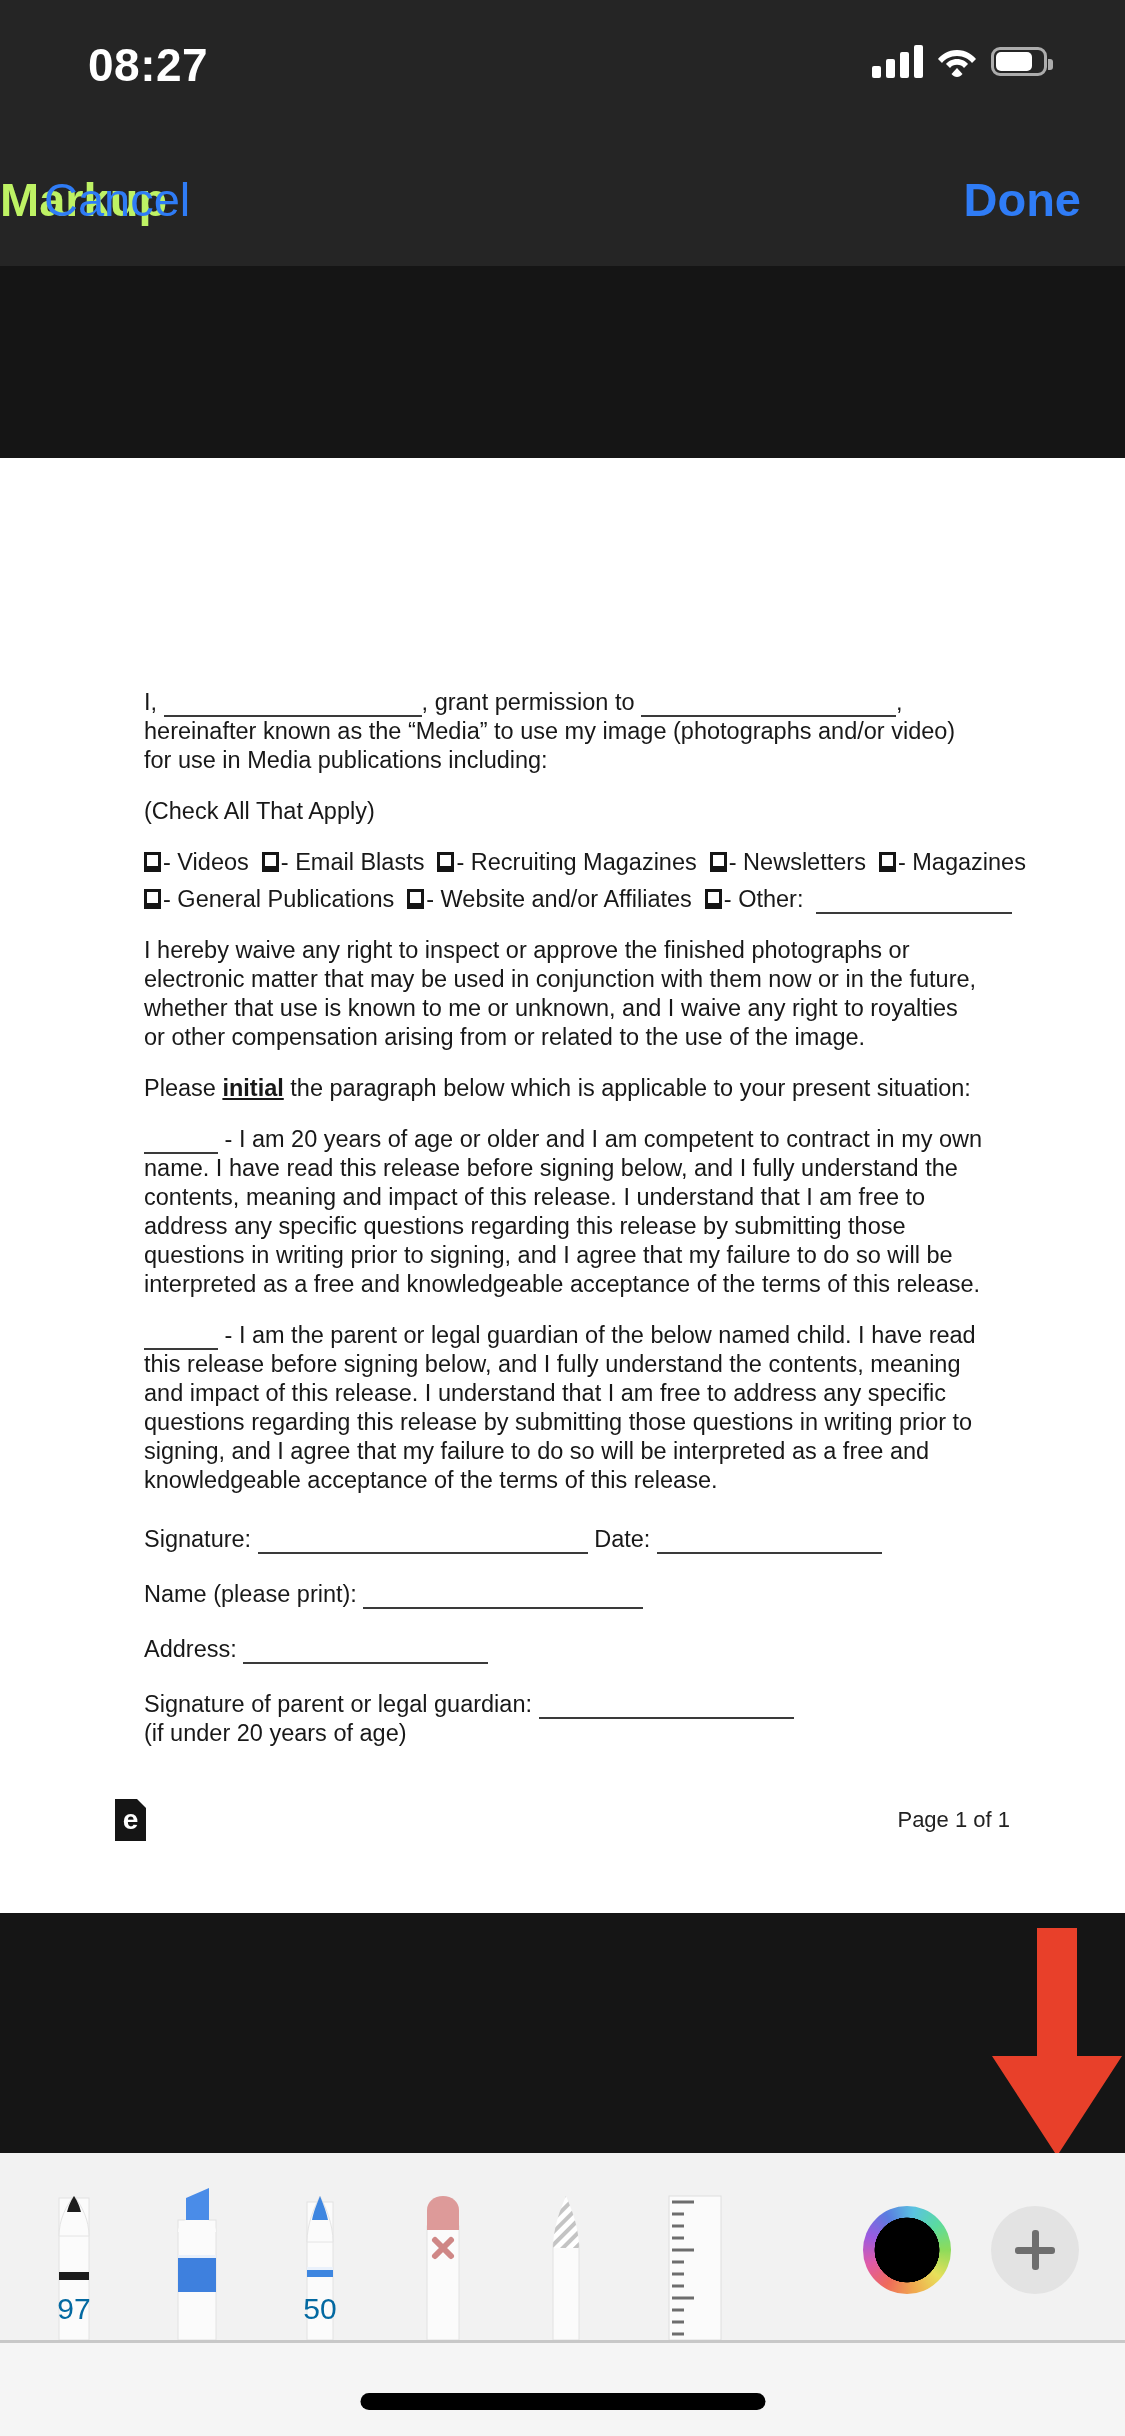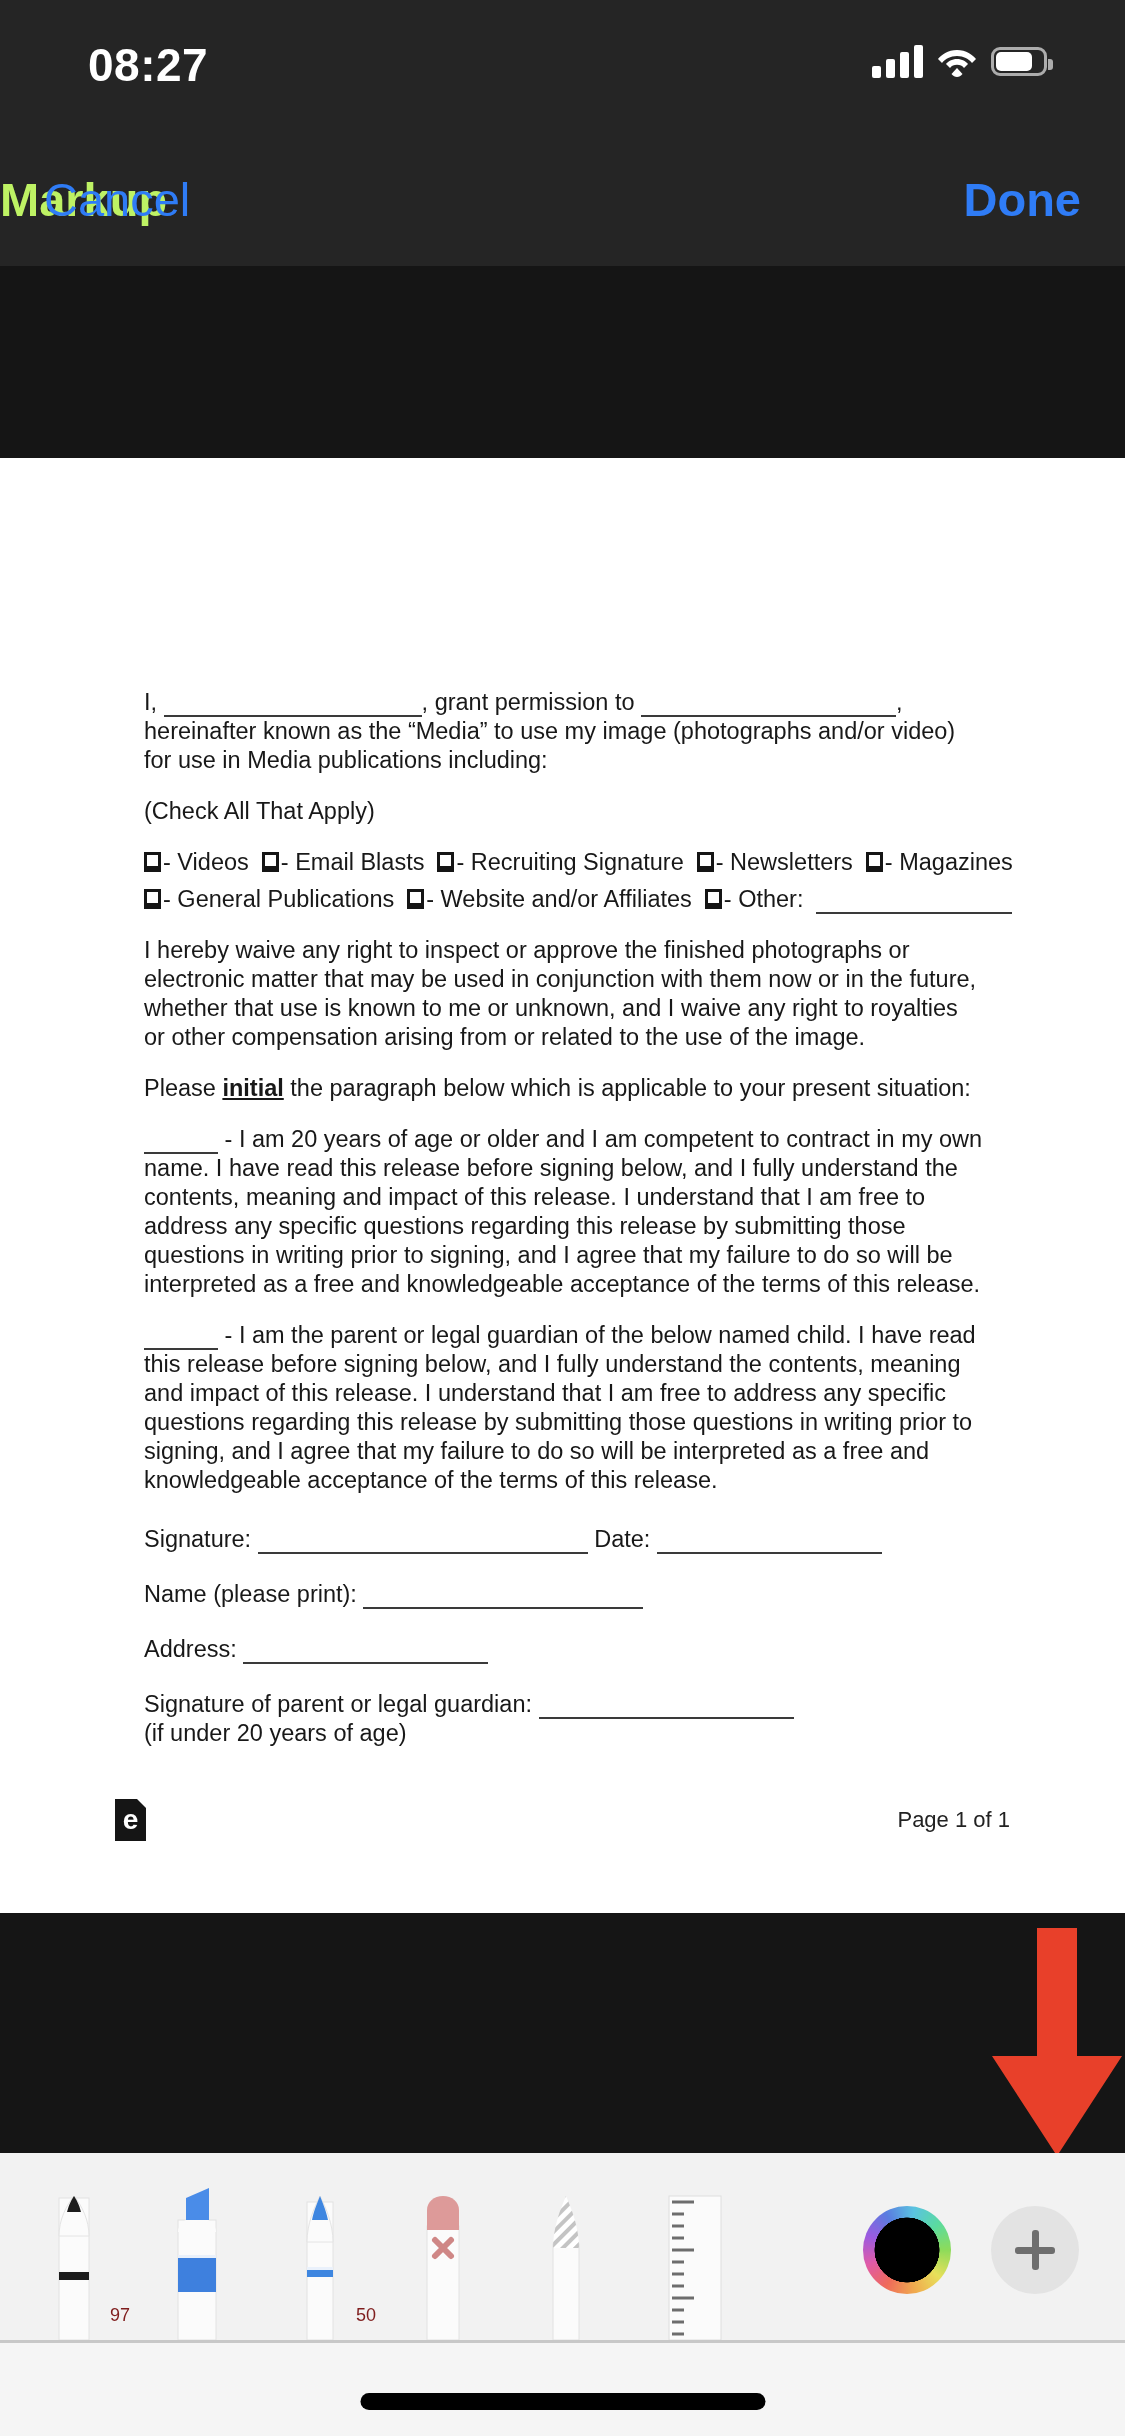--- a/index.html
+++ b/index.html
@@ -169,22 +169,22 @@
     width: 1125px; height: 190px;
     background: #f2f2f2;
     border-bottom: 3px solid #c8c8c8;
   }
   .tool {
     position: absolute; bottom: 0;
     width: 112px; height: 182px;
   }
   .tool-num {
     position: absolute; bottom: 14px; left: 0; width: 100%;
-    text-align: right;
-    font-size: 18px; color: #7f1d1d;
+    text-align: center;
+    font-size: 30px; color: #0369a1;
   }
   .right-controls {
     position: absolute; right: 46px; bottom: 46px;
     display: flex; align-items: center; gap: 40px;
   }
   .color-wheel {
     width: 88px; height: 88px; border-radius: 50%;
     background:
       radial-gradient(circle at center, #000 0 52%, transparent 52.5%),
       conic-gradient(from 90deg,
@@ -256,21 +256,21 @@
       <div class="doc-body">
 
         <p>
           <span>I, </span><span class="ul-line" style="width:258px"></span><span>, grant permission to </span><span class="ul-line" style="width:255px"></span><span>,</span><br>
           <span>hereinafter known as the “Media” to use my image (photographs and/or video) for use in Media publications including:</span>
         </p>
 
         <p>(Check All That Apply)</p>
 
         <p class="opt-row">
-          <span class="opt"><span class="chk"></span><span>- Videos</span></span><span class="opt"><span class="chk"></span><span>- Email Blasts</span></span><span class="opt"><span class="chk"></span><span>- Recruiting Signature</span></span><span class="opt"><span class="chk"></span><span>- Newsletters</span></span><span class="opt"><span class="chk"></span><span>- Magazines</span></span>
+          <span class="opt"><span class="chk"></span><span>- Videos</span></span><span class="opt"><span class="chk"></span><span>- Email Blasts</span></span><span class="opt"><span class="chk"></span><span>- Recruiting Magazines</span></span><span class="opt"><span class="chk"></span><span>- Newsletters</span></span><span class="opt"><span class="chk"></span><span>- Magazines</span></span>
         </p>
 
         <p class="opt-row" style="margin-top:-14px">
           <span class="opt"><span class="chk"></span><span>- General Publications</span></span><span class="opt"><span class="chk"></span><span>- Website and/or Affiliates</span></span><span class="opt"><span class="chk"></span><span>- Other:</span></span><span class="ul-line" style="width:196px"></span>
         </p>
 
         <p>I hereby waive any right to inspect or approve the finished photographs or electronic matter that may be used in conjunction with them now or in the future, whether that use is known to me or unknown, and I waive any right to royalties or other compensation arising from or related to the use of the image.</p>
 
         <p>
           <span>Please </span><u class="ini">initial</u><span> the paragraph below which is applicable to your present situation:</span>

